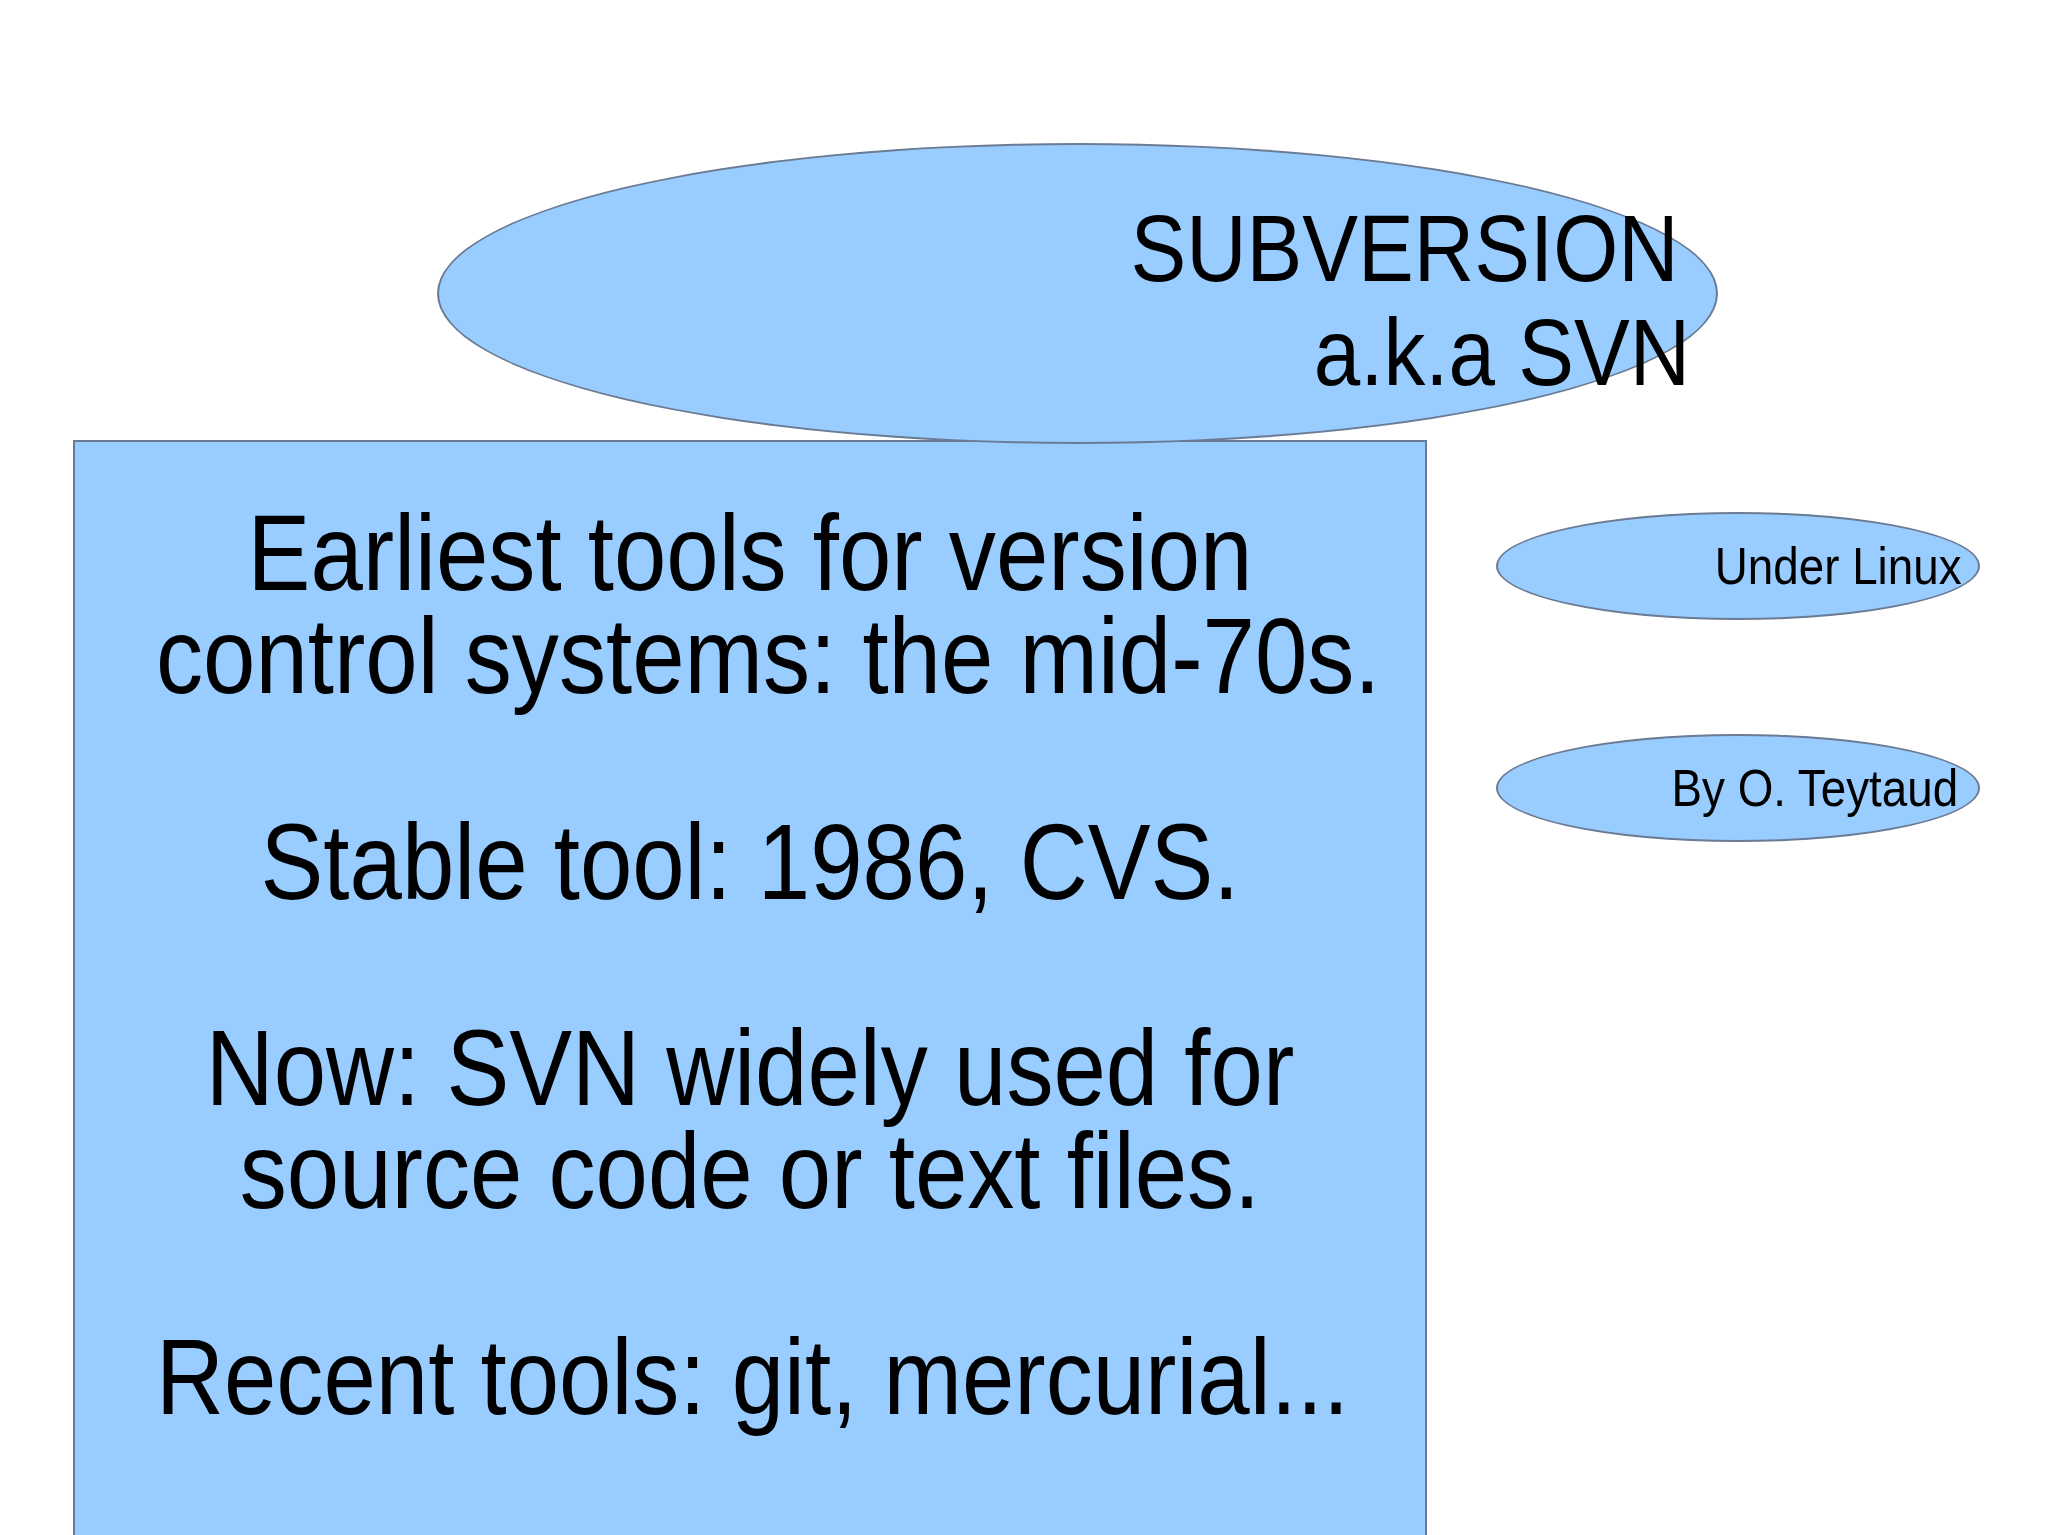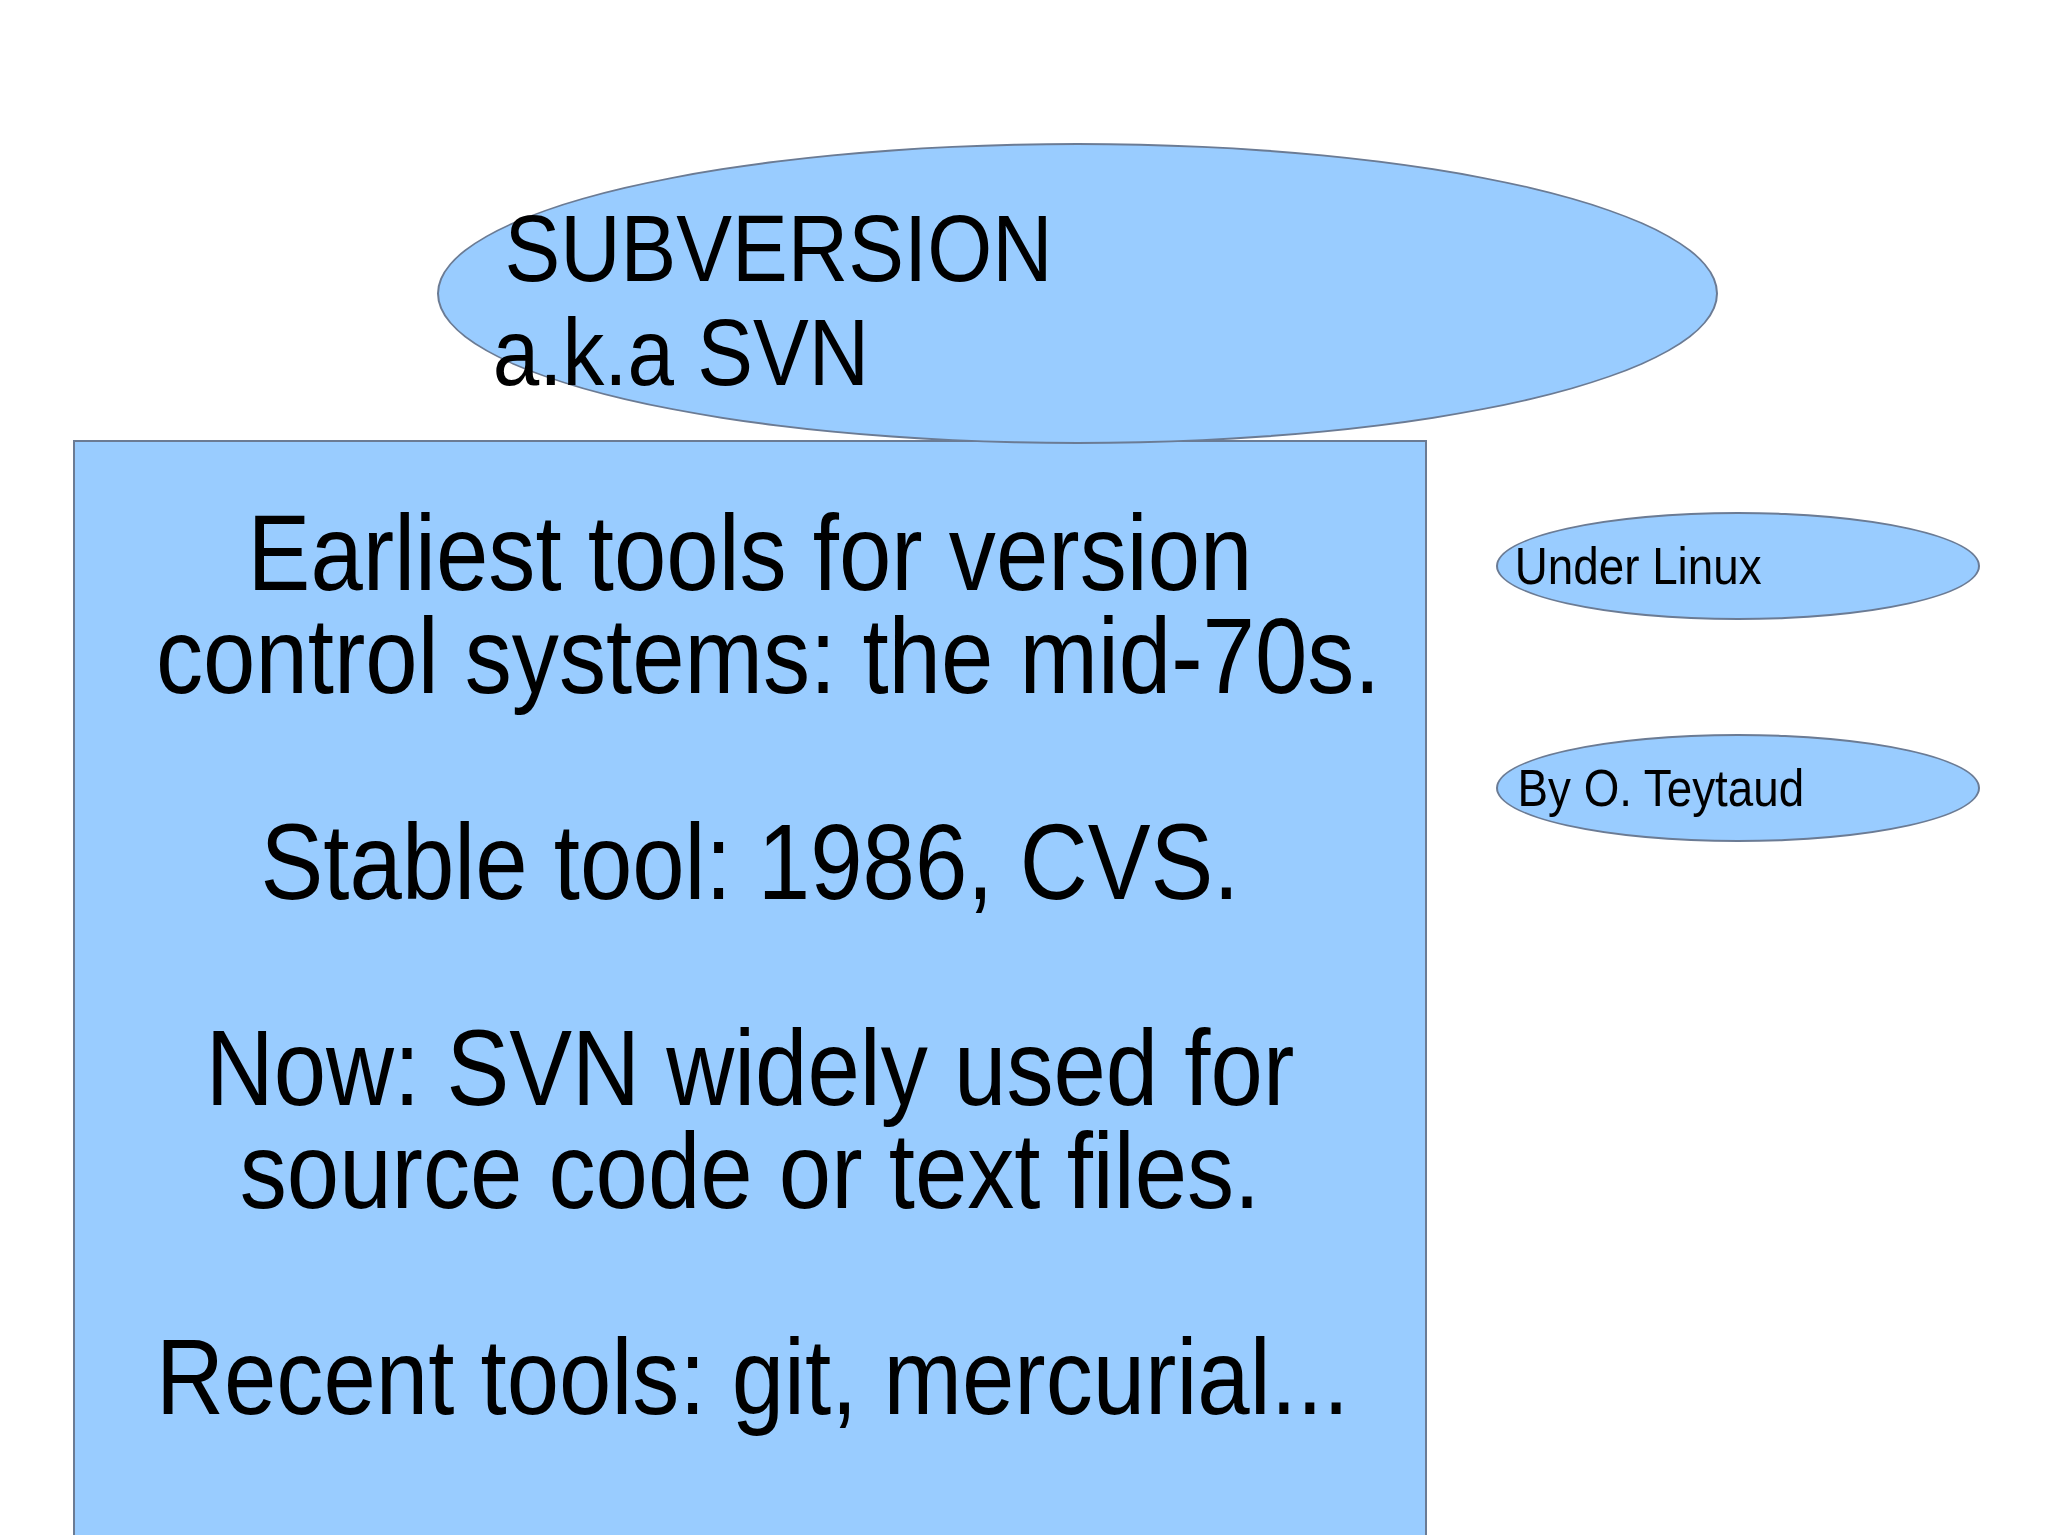--- a/index.html
+++ b/index.html
@@ -22,21 +22,21 @@
     position: absolute;
     box-sizing: border-box;
     background: var(--shape-fill);
     border: 2px solid var(--shape-border);
   }
   .ellipse {
     border-radius: 50%;
     display: flex;
     flex-direction: column;
     justify-content: center;
-    align-items: flex-start;
+    align-items: flex-end;
   }
   
   .title-ellipse {
     left: 437px;
     top: 143px;
     width: 1281px;
     height: 301px;
     z-index: 2;
     padding-left: 28px;
     padding-top: 12px;

